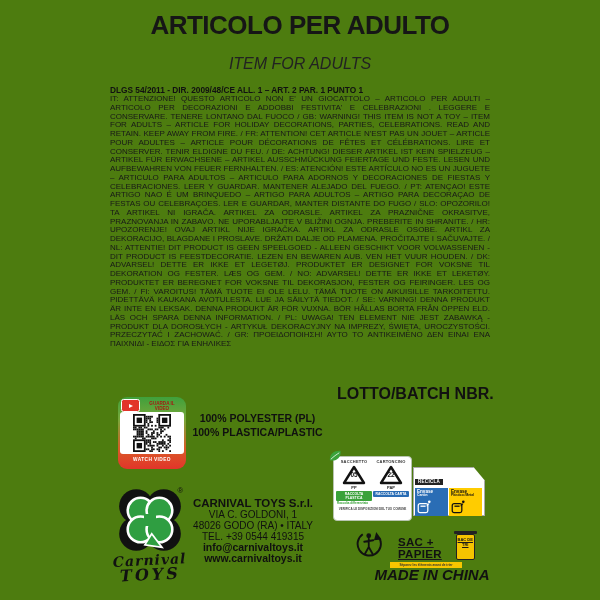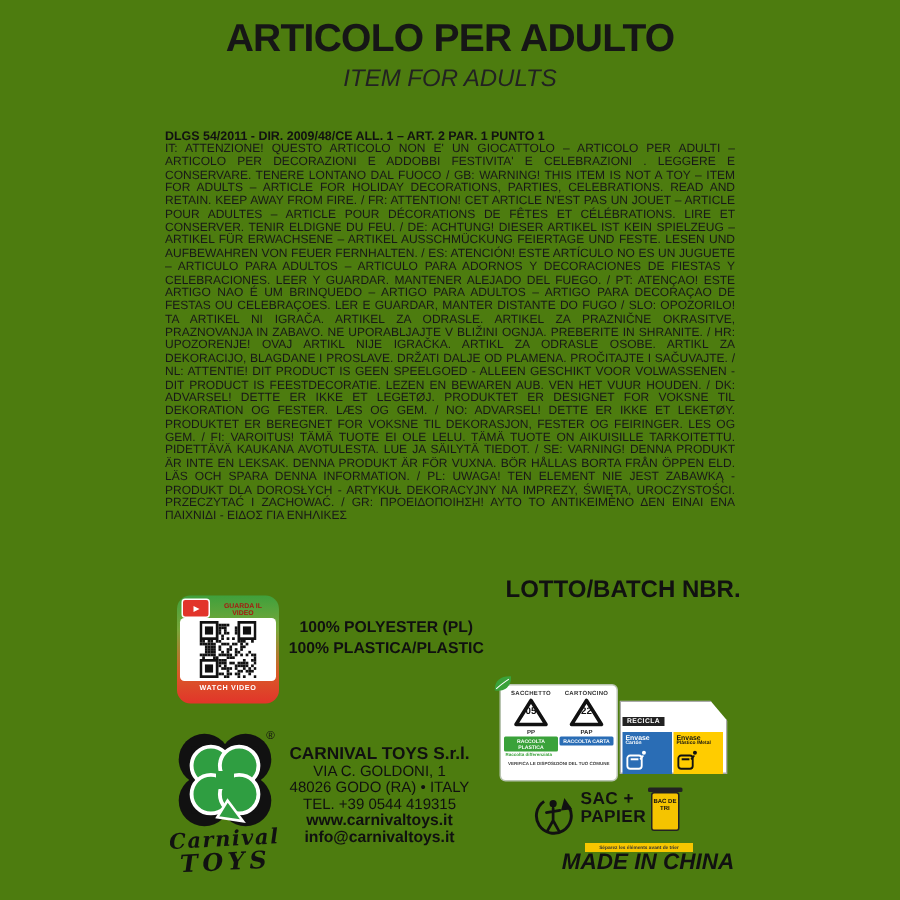--- a/index.html
+++ b/index.html
@@ -2,21 +2,21 @@
 <html><head>
 <meta charset="utf-8">
 <style>
   html,body{margin:0;padding:0;background:#fff;}
   .page{position:relative;width:600px;height:600px;background:#4d7c0f;overflow:hidden;
         font-family:"Liberation Sans",sans-serif;color:#1a1a1a;padding-left:32px;}
 
   
   .header{position:absolute;top:10px;left:0;width:600px;text-align:center;}
   .title{font-size:26px;font-weight:800;letter-spacing:-0.5px;color:#161616;}
-  .subtitle{font-size:16px;font-style:italic;font-weight:500;margin-top:3px;color:#222;}
+  .subtitle{font-size:16px;font-style:italic;font-weight:500;margin-top:14px;color:#222;}
 
   
   .directive{position:absolute;left:110px;top:85px;width:380px;font-size:8.3px;font-weight:bold;color:#111;}
   .warning{position:absolute;left:110px;top:95px;width:380px;font-size:8px;line-height:8.75px;
            text-align:justify;color:#181818;}
   .warning .seg-bold{font-weight:normal;}
 
   
   .qr-wrap{position:absolute;left:118px;top:397px;width:68px;height:72px;border-radius:9px;
            background:linear-gradient(180deg,#3fa03c 0%,#7aa83a 32%,#d95b28 72%,#e2342a 100%);
@@ -64,21 +64,21 @@
   .res-panels{display:flex;gap:1px;margin-top:1px;}
   .res-panel{width:33px;height:37px;box-sizing:border-box;padding:1px 2px;}
   .res-blue{background:#2a6db5;color:#fff;}
   .res-yellow{background:#ffcc00;color:#111;}
   .res-title{font-size:4.6px;font-weight:800;}
   .res-sub{font-size:3.3px;font-weight:bold;line-height:3.6px;}
   .res-bin{margin-top:2px;}
 
   
   .triman{position:absolute;left:356px;top:528px;width:112px;}
-  .triman-inner{display:flex;align-items:flex-start;gap:1px;}
+  .triman-inner{display:flex;align-items:flex-end;gap:12px;text-decoration:underline;}
   .triman-logo{width:30px;height:32px;flex:0 0 auto;}
   .sac{font-size:11.5px;font-weight:800;line-height:11.5px;letter-spacing:0.3px;color:#111;}
   .fbin{position:relative;width:19px;height:26px;background:#f5c400;border:1.5px solid #222;border-radius:2px;
         box-sizing:border-box;flex:0 0 auto;margin-left:2px;}
   .fbin-lid{position:absolute;top:-4px;left:-3px;right:-3px;height:3px;background:#222;border-radius:1px;}
   .fbin-label{font-size:4px;line-height:4.6px;font-weight:bold;color:#111;text-align:center;padding-top:3px;}
   .triman-note{margin-top:2px;margin-left:34px;width:72px;background:#f7c600;color:#333;font-size:3.2px;
                font-weight:bold;text-align:center;padding:1px 0;}
 
   
@@ -382,19 +382,19 @@
   <div class="logo-script">
     <div class="logo-line1">Carnival</div>
     <div class="logo-line2">TOYS</div>
   </div>
 
   <div class="addr">
     <div class="addr-name">CARNIVAL TOYS S.r.l.</div>
     <div class="addr-line">VIA C. GOLDONI, 1</div>
     <div class="addr-line">48026 GODO (RA) • ITALY</div>
     <div class="addr-line">TEL. +39 0544 419315</div>
+    <div class="addr-bold">info@carnivaltoys.it</div>
     <div class="addr-bold">www.carnivaltoys.it</div>
-    <div class="addr-bold">info@carnivaltoys.it</div>
   </div>
 
   <div class="made-in">MADE IN CHINA</div>
 
 </div>
 
 </body></html>

